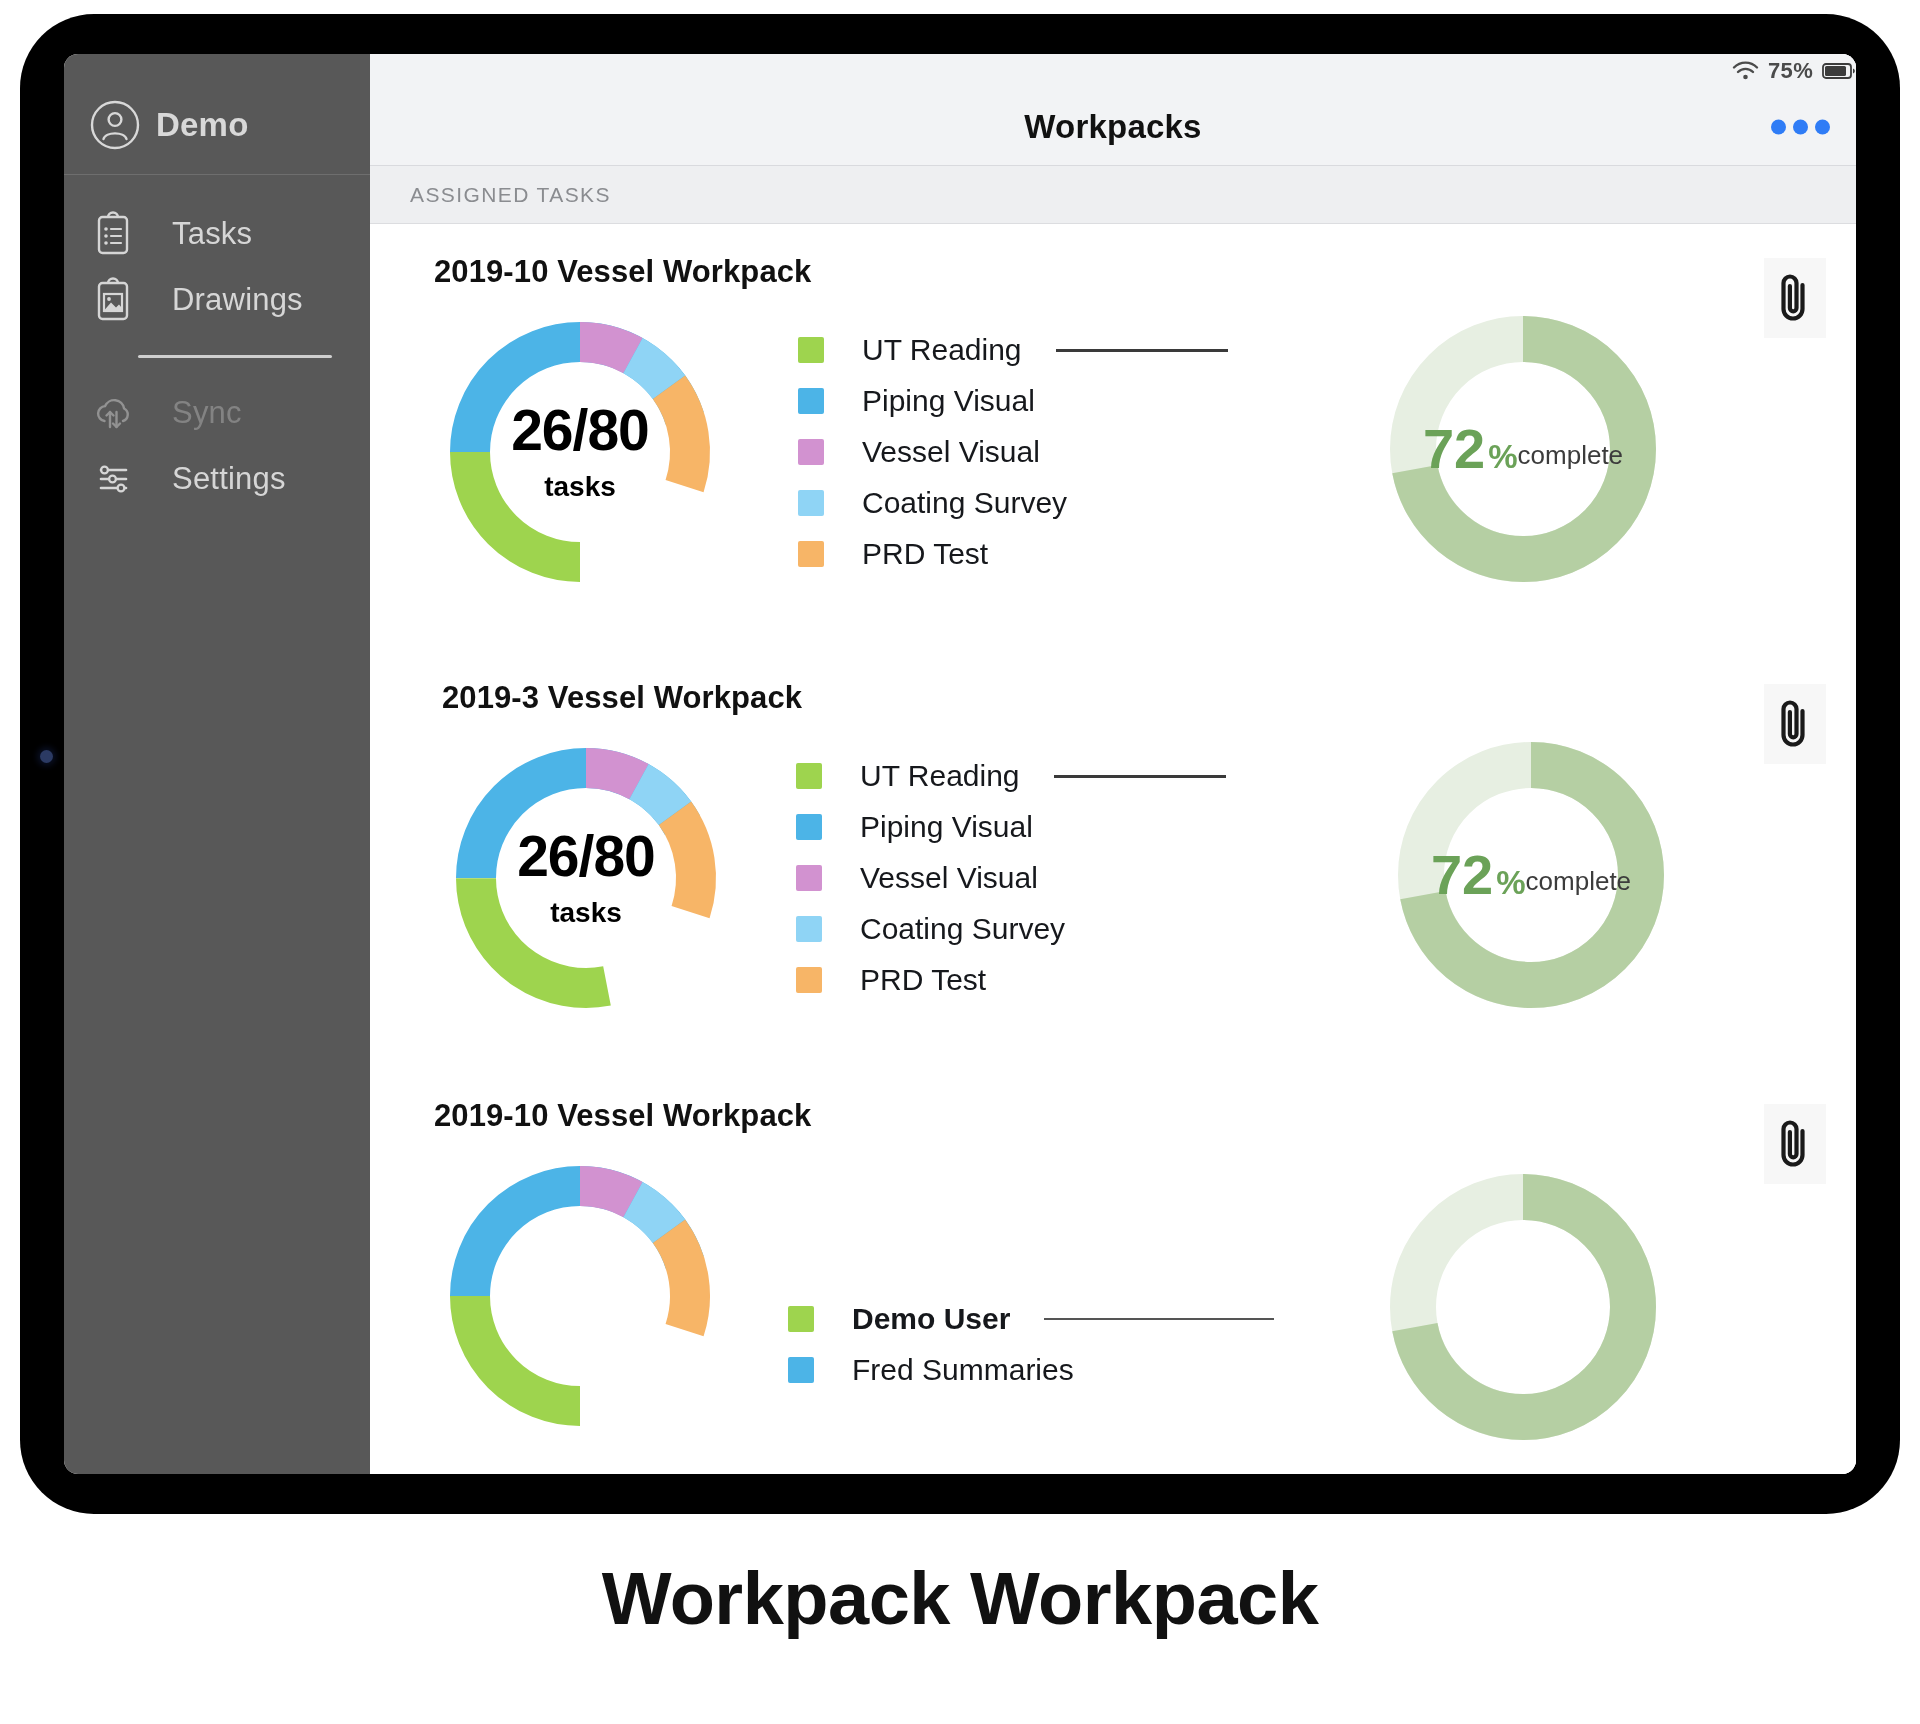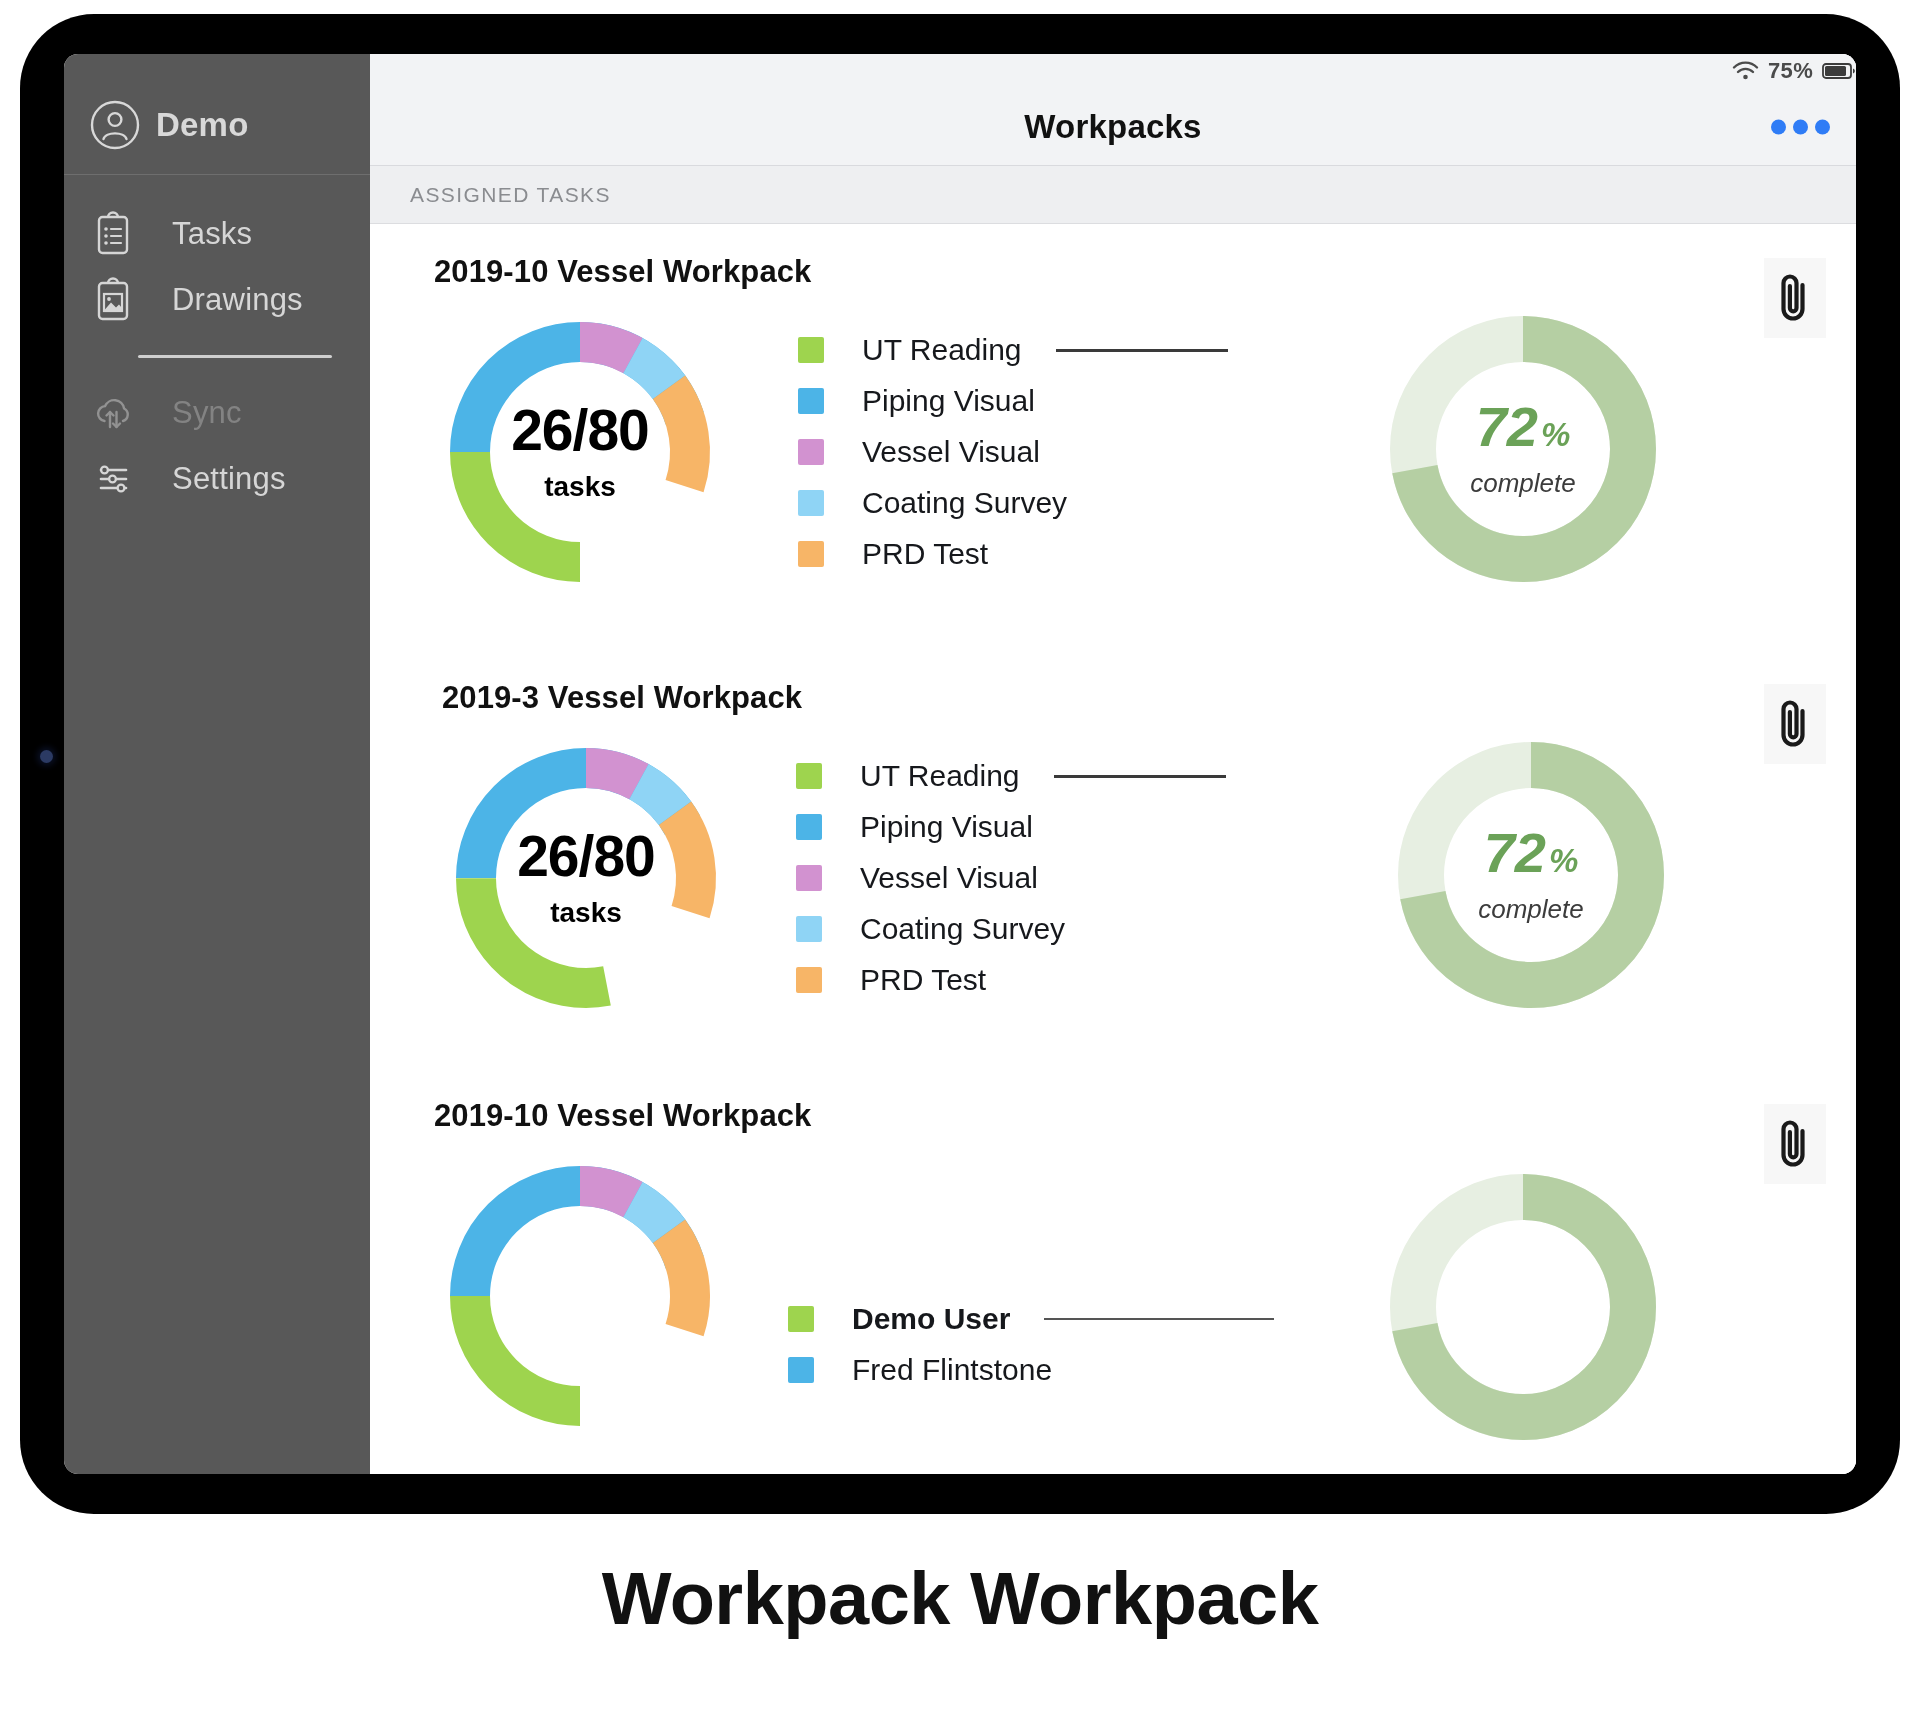--- a/index.html
+++ b/index.html
@@ -265,24 +265,23 @@
     position: absolute;
     left: 1008px;
     top: 8px;
     width: 290px;
     height: 290px;
   }
   .pct-center {
     position: absolute;
     left: 0; top: 0; right: 0; bottom: 0;
     display: flex;
-    flex-direction: column;
+    flex-direction: row;
     align-items: center;
     justify-content: center;
-    font-style: italic;
   }
   .pct-value {
     font-size: 56px;
     font-weight: bold;
     color: #6ba258;
     line-height: 1;
     display: flex;
     align-items: baseline;
   }
   .pct-sign {
@@ -599,21 +598,21 @@
             </div>
 
             <div class="legend" style="margin-left:58px; margin-top:96px;">
               <div class="legend-row bold">
                 <span class="legend-swatch" style="background:#9ed44e"></span>
                 <span class="legend-label">Demo User</span>
                 <span class="legend-rule" style="width:230px;flex:0 0 230px;height:2px;background:#555;"></span>
               </div>
               <div class="legend-row">
                 <span class="legend-swatch" style="background:#4cb4e7"></span>
-                <span class="legend-label">Fred Flintstone</span>
+                <span class="legend-label">Fred Summaries</span>
               </div>
             </div>
 
             <div class="pct-wrap" style="left:1008px; top:22px;">
               <svg viewBox="0 0 290 290" width="290" height="290">
                 <circle cx="145" cy="145" r="110" fill="none" stroke="#e7efe2" stroke-width="46"></circle>
                 <circle cx="145" cy="145" r="110" fill="none" stroke="#b5cfa3" stroke-width="46" stroke-dasharray="497.6 193.7" transform="rotate(-90 145 145)"></circle>
               </svg>
             </div>
 

